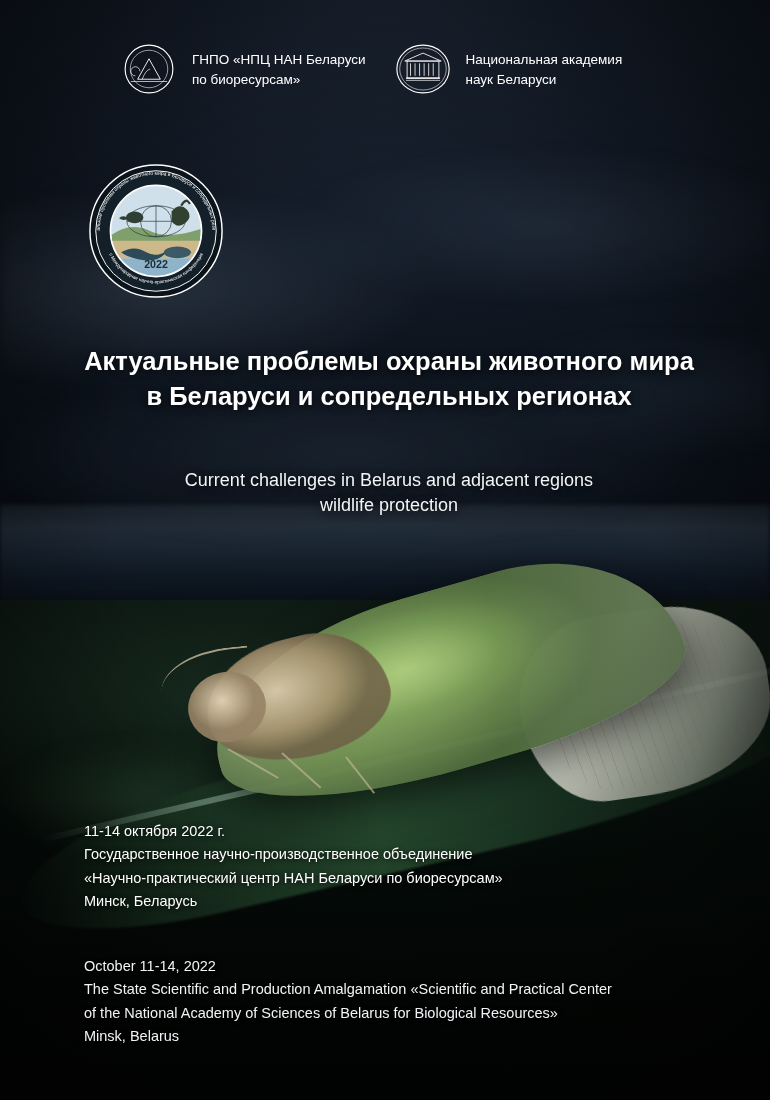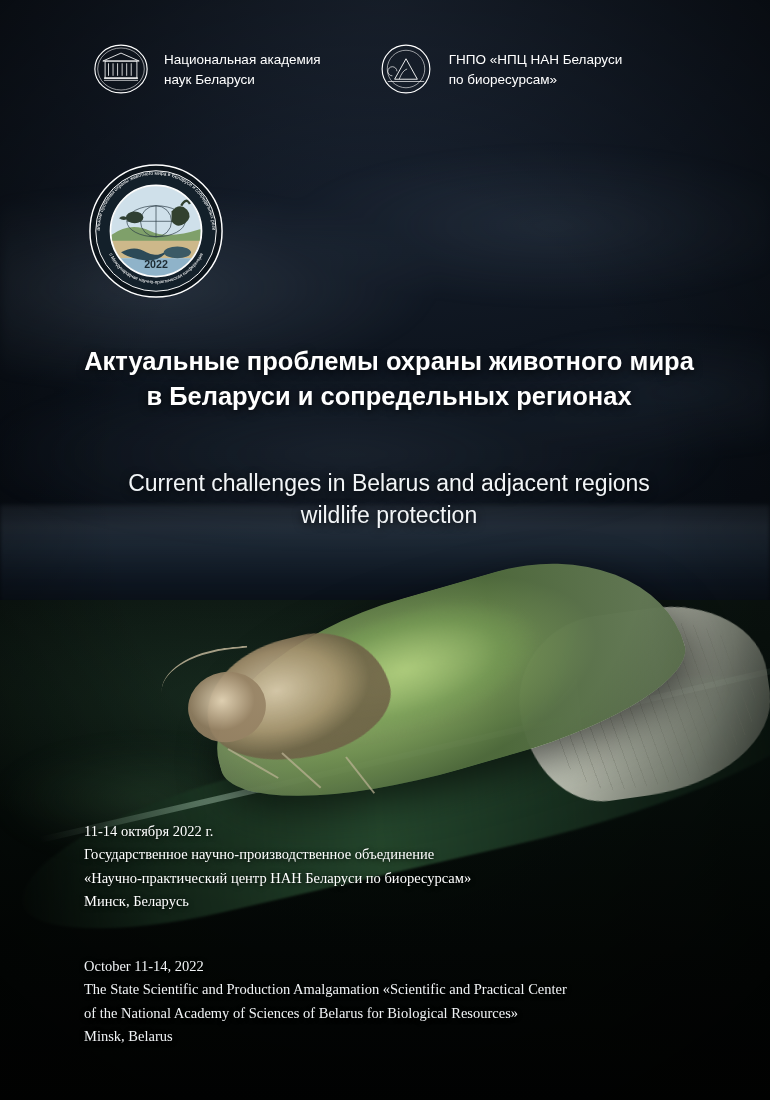--- a/index.html
+++ b/index.html
@@ -253,35 +253,34 @@
   .title-ru {
     font-size: 25.5px;
     font-weight: bold;
     line-height: 1.38;
     margin: 0;
     color: #ffffff;
     white-space: pre-line;
     text-shadow: 0 2px 8px rgba(0,0,0,0.75);
   }
   .title-en {
-    font-size: 23px;
+    font-size: 18px;
     font-weight: normal;
     line-height: 1.38;
     margin: 54px 0 0 0;
     color: #f2f5f7;
     white-space: pre-line;
     text-shadow: 0 2px 8px rgba(0,0,0,0.75);
   }
 
   .footer {
     position: absolute;
     left: 84px;
     top: 820px;
     width: 640px;
-    font-family: Liberation Serif, serif;
   }
   .footer .ru, .footer .en {
     font-size: 14.5px;
     line-height: 1.62;
     color: #ffffff;
     margin: 0;
     white-space: pre-line;
     text-shadow: 0 1px 5px rgba(0,0,0,0.85);
   }
   .footer .en {
@@ -311,53 +310,53 @@
     <div class="head"></div>
     <div class="antenna"></div>
     <div class="leg leg1"></div>
     <div class="leg leg2"></div>
     <div class="leg leg3"></div>
   </div>
 
   <div class="bg-vignette"></div>
 
   <div class="header">
+
+    <div class="org-block second">
+      <svg class="logo-npc" viewBox="0 0 100 88">
+        <circle cx="50" cy="44" r="42" fill="none" stroke="#ffffff" stroke-width="2"></circle>
+        <circle cx="50" cy="44" r="33" fill="none" stroke="#ffffff" stroke-width="1"></circle>
+        <path d="M30 62 L50 26 L70 62 Z" fill="none" stroke="#ffffff" stroke-width="1.6"></path>
+        <path d="M38 62 Q44 46 52 44" fill="none" stroke="#ffffff" stroke-width="1.2"></path>
+        <path d="M26 56 a8 8 0 1 1 8 -8" fill="none" stroke="#ffffff" stroke-width="1.2"></path>
+        <line x1="18" y1="66" x2="82" y2="66" stroke="#ffffff" stroke-width="1.2"></line>
+      </svg>
+      <div class="org-text">ГНПО «НПЦ НАН Беларуси
+по биоресурсам»</div>
+    </div>
 
     <div class="org-block">
       <svg class="logo-nasb" viewBox="0 0 100 88">
         <ellipse cx="50" cy="44" rx="46" ry="42" fill="none" stroke="#ffffff" stroke-width="2"></ellipse>
         <ellipse cx="50" cy="44" rx="41" ry="37" fill="none" stroke="#ffffff" stroke-width="1"></ellipse>
         <rect x="22" y="30" width="56" height="30" fill="none" stroke="#ffffff" stroke-width="1.5"></rect>
         <path d="M18 30 L50 16 L82 30 Z" fill="none" stroke="#ffffff" stroke-width="1.5"></path>
         <g stroke="#ffffff" stroke-width="1.4">
           <line x1="28" y1="34" x2="28" y2="56"></line>
           <line x1="36" y1="34" x2="36" y2="56"></line>
           <line x1="44" y1="34" x2="44" y2="56"></line>
           <line x1="52" y1="34" x2="52" y2="56"></line>
           <line x1="60" y1="34" x2="60" y2="56"></line>
           <line x1="68" y1="34" x2="68" y2="56"></line>
         </g>
         <line x1="20" y1="60" x2="80" y2="60" stroke="#ffffff" stroke-width="2"></line>
         <line x1="20" y1="64" x2="80" y2="64" stroke="#ffffff" stroke-width="1.2"></line>
       </svg>
       <div class="org-text">Национальная академия
 наук Беларуси</div>
-    </div>
-
-    <div class="org-block second">
-      <svg class="logo-npc" viewBox="0 0 100 88">
-        <circle cx="50" cy="44" r="42" fill="none" stroke="#ffffff" stroke-width="2"></circle>
-        <circle cx="50" cy="44" r="33" fill="none" stroke="#ffffff" stroke-width="1"></circle>
-        <path d="M30 62 L50 26 L70 62 Z" fill="none" stroke="#ffffff" stroke-width="1.6"></path>
-        <path d="M38 62 Q44 46 52 44" fill="none" stroke="#ffffff" stroke-width="1.2"></path>
-        <path d="M26 56 a8 8 0 1 1 8 -8" fill="none" stroke="#ffffff" stroke-width="1.2"></path>
-        <line x1="18" y1="66" x2="82" y2="66" stroke="#ffffff" stroke-width="1.2"></line>
-      </svg>
-      <div class="org-text">ГНПО «НПЦ НАН Беларуси
-по биоресурсам»</div>
     </div>
 
   </div>
 
   <svg class="emblem" viewBox="0 0 140 140">
     <defs>
       <path id="ringTop" d="M70,70 m-58,0 a58,58 0 1,1 116,0" fill="none"></path>
       <path id="ringBottom" d="M70,70 m-54,0 a54,54 0 1,0 108,0" fill="none"></path>
       <clipPath id="innerClip">
           <circle cx="70" cy="70" r="46"></circle>

